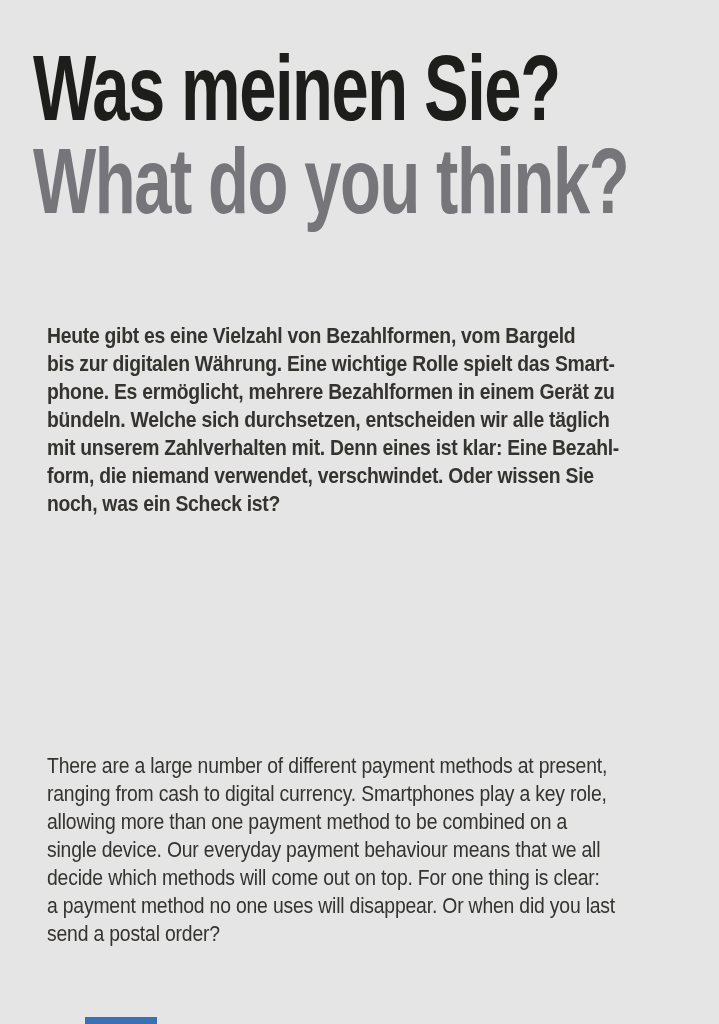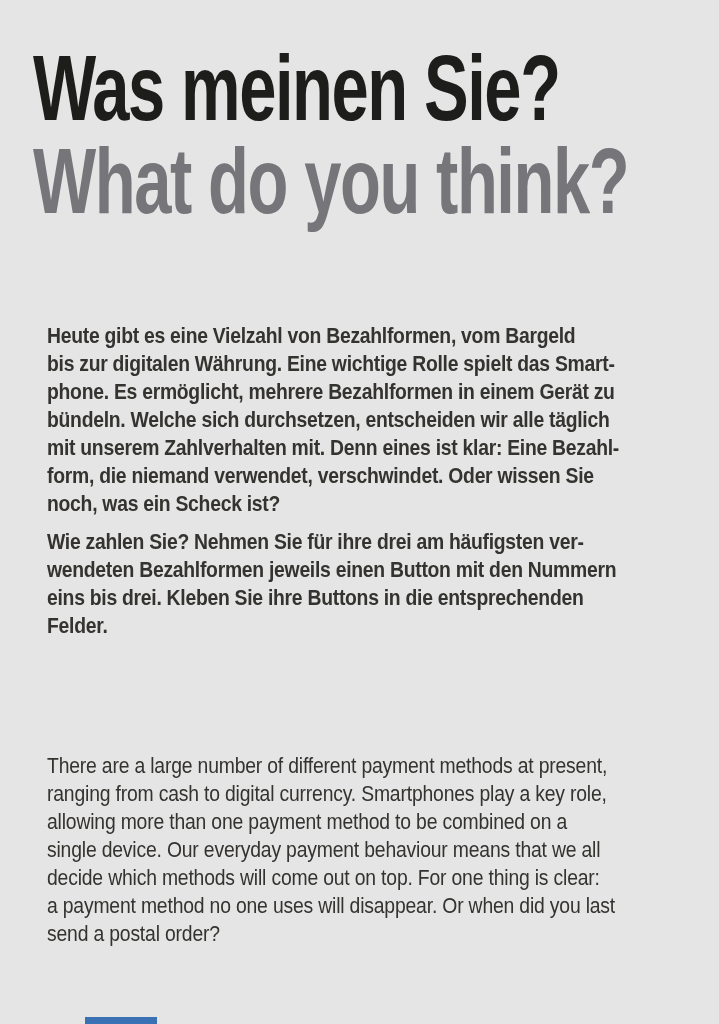--- a/index.html
+++ b/index.html
@@ -89,26 +89,20 @@
   <div class="para de de-p1" style="color: rgb(52, 51, 48);">
       <div class="line">Heute gibt es eine Vielzahl von Bezahlformen, vom Bargeld</div>
       <div class="line">bis zur digitalen Währung. Eine wichtige Rolle spielt das Smart-</div>
       <div class="line">phone. Es ermöglicht, mehrere Bezahlformen in einem Gerät zu</div>
       <div class="line">bündeln. Welche sich durchsetzen, entscheiden wir alle täglich</div>
       <div class="line">mit unserem Zahlverhalten mit. Denn eines ist klar: Eine Bezahl-</div>
       <div class="line">form, die niemand verwendet, verschwindet. Oder wissen Sie</div>
       <div class="line">noch, was ein Scheck ist?</div>
     </div>
 
-  <div class="para de de-p2" style="color: rgb(52, 51, 48);">
-      <div class="line">Wie zahlen Sie? Nehmen Sie für ihre drei am häufigsten ver-</div>
-      <div class="line">wendeten Bezahlformen jeweils einen Button mit den Nummern</div>
-      <div class="line">eins bis drei. Kleben Sie ihre Buttons in die entsprechenden</div>
-      <div class="line">Felder.</div>
-    </div>
 
   <div class="para en en-p1" style="color: rgb(52, 51, 48);">
       <div class="line">There are a large number of different payment methods at present,</div>
       <div class="line">ranging from cash to digital currency. Smartphones play a key role,</div>
       <div class="line">allowing more than one payment method to be combined on a</div>
       <div class="line">single device. Our everyday payment behaviour means that we all</div>
       <div class="line">decide which methods will come out on top. For one thing is clear:</div>
       <div class="line">a payment method no one uses will disappear. Or when did you last</div>
       <div class="line">send a postal order?</div>
     </div>

